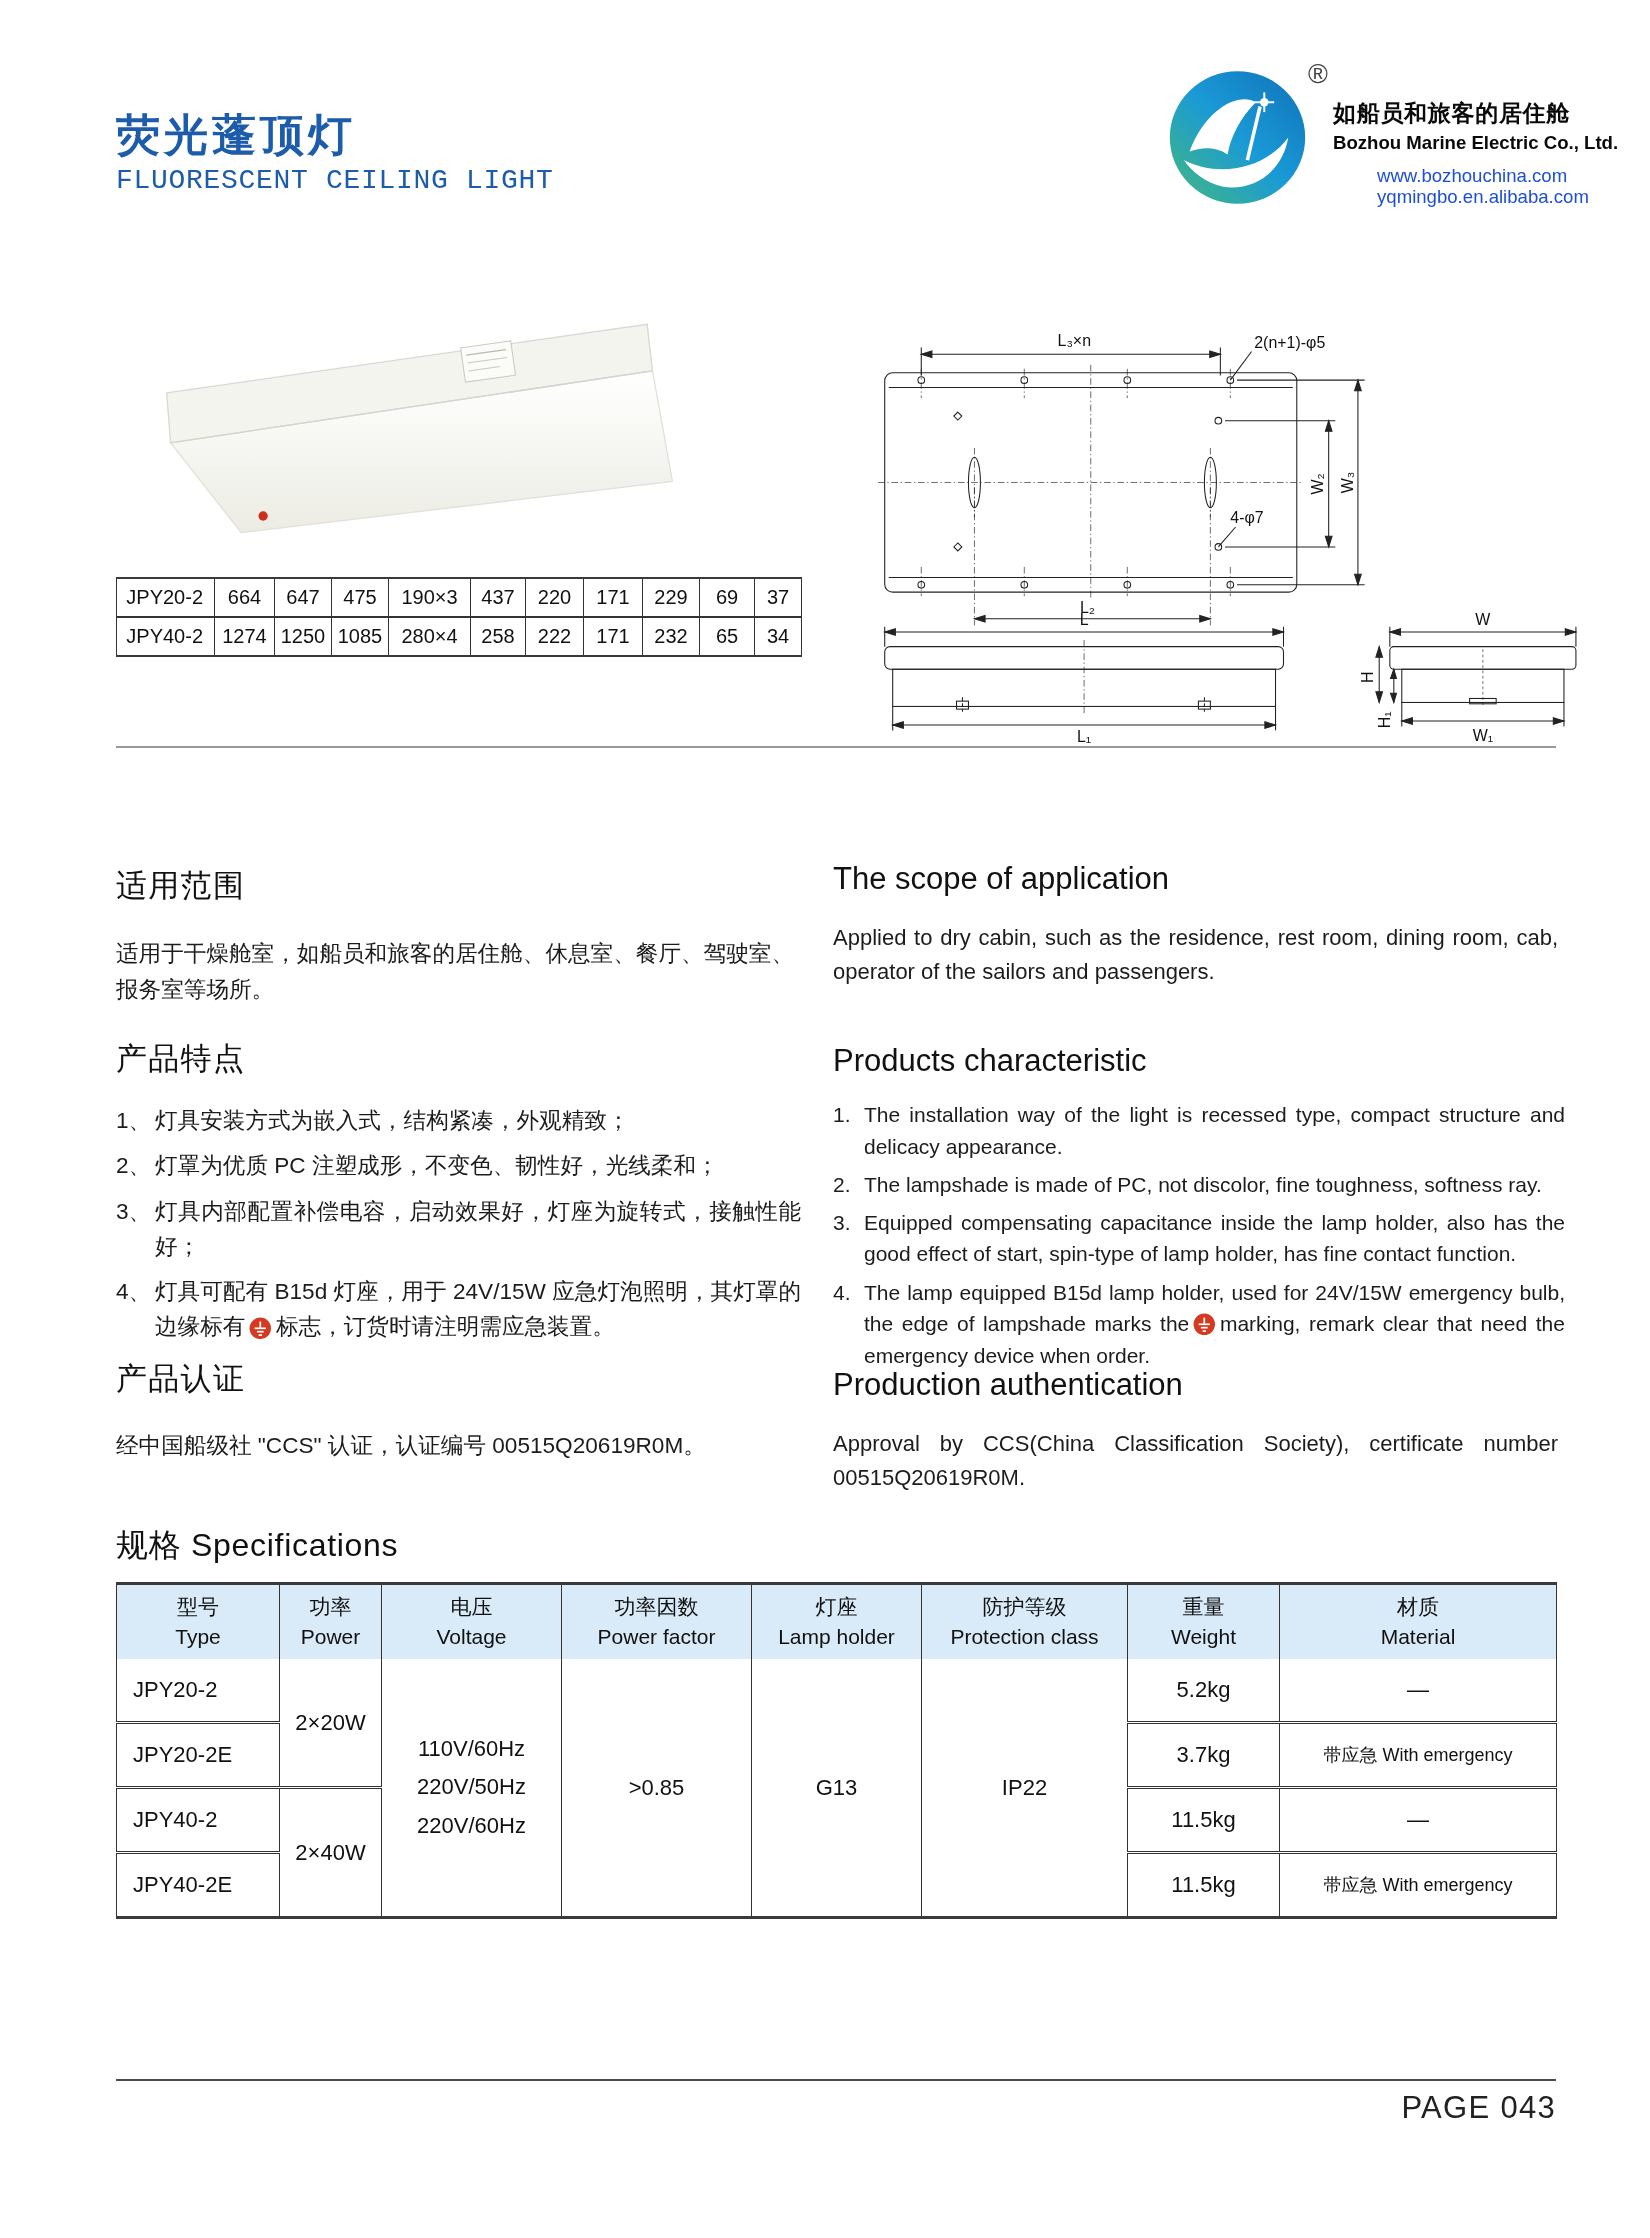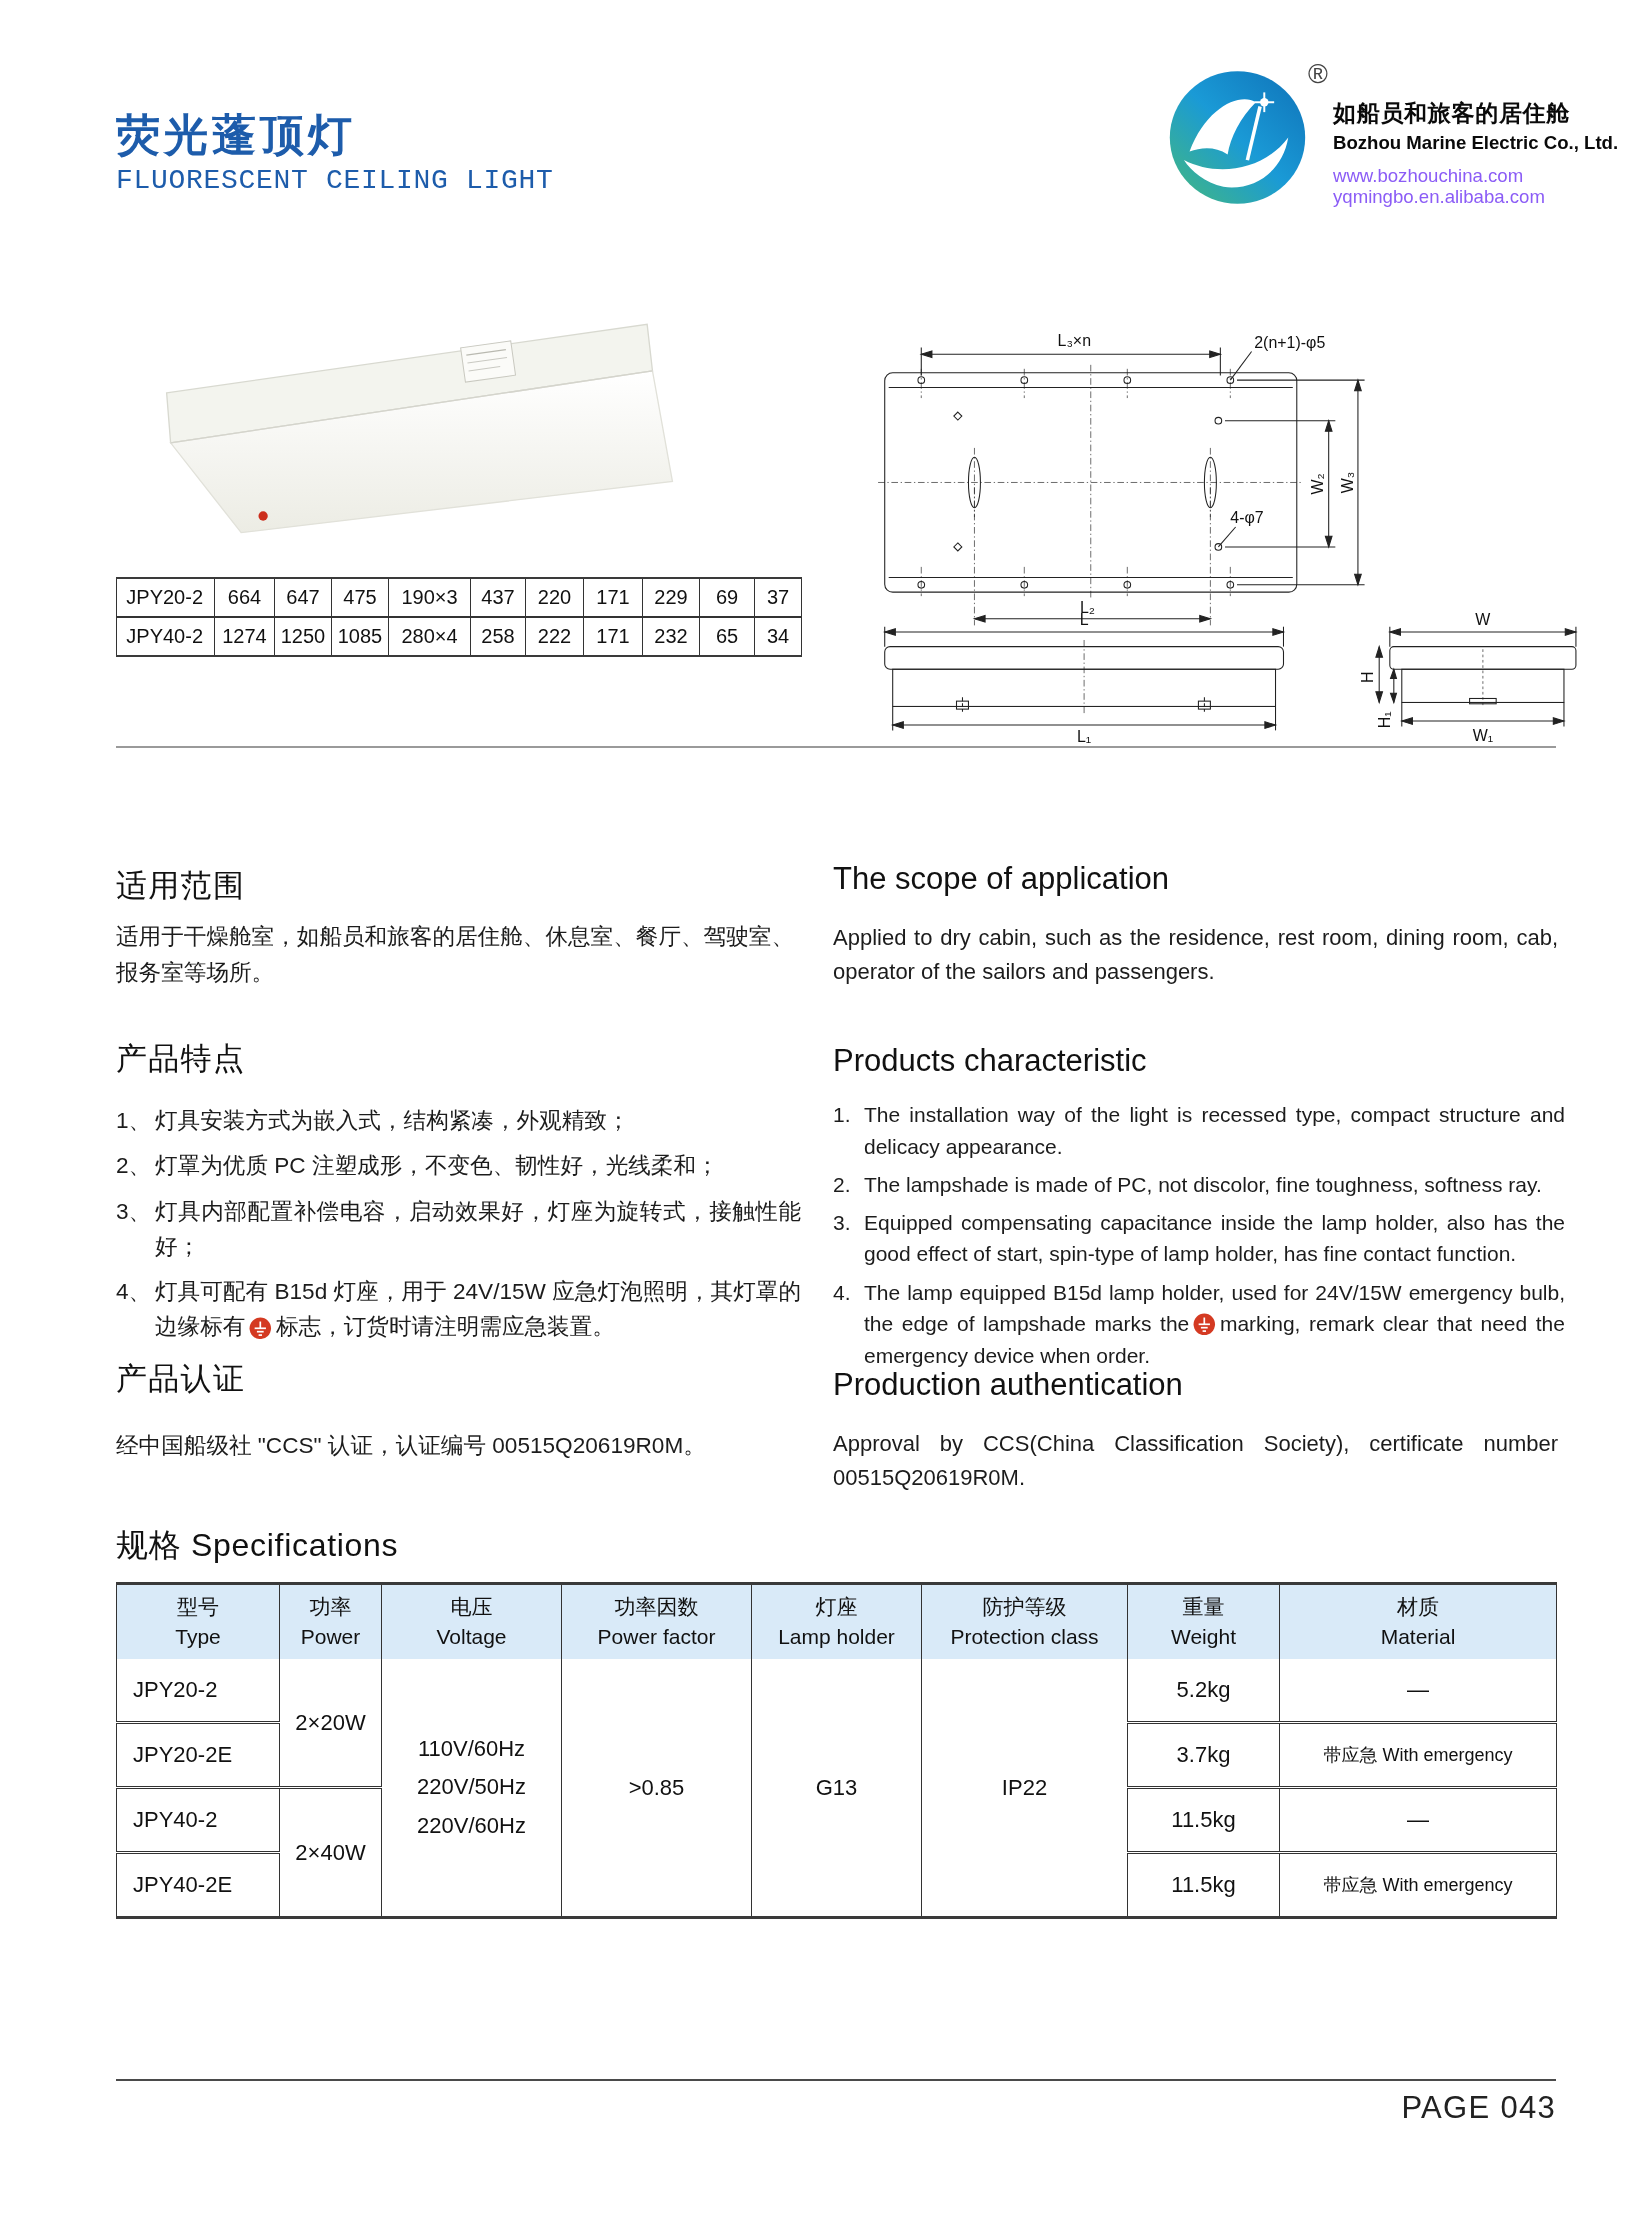--- a/index.html
+++ b/index.html
@@ -8,21 +8,21 @@
     font-family:"Liberation Sans","DejaVu Sans",sans-serif;color:#111;overflow:hidden;
   }
   
   .title-cn{position:absolute;left:116px;top:106px;font-size:44px;font-weight:700;color:#1d5cab;letter-spacing:4px;}
   .title-en{position:absolute;left:116px;top:165px;font-size:28px;font-weight:500;color:#1d5cab;letter-spacing:0.7px;font-family:Liberation Mono, monospace;}
   .logo-circle{position:absolute;left:1167px;top:67px;width:141px;height:141px;}
   .reg-mark{position:absolute;left:1308px;top:59px;font-size:27px;color:#444;}
   .company-block{position:absolute;left:1333px;top:100px;line-height:1.15;}
   .company-cn{font-size:23px;font-weight:700;color:#0a0a0a;letter-spacing:0.7px;}
   .company-en{font-size:18.6px;font-weight:700;color:#0a0a0a;margin-top:5.3px;}
-  .site{font-size:18.6px;color:#8b5cf6;}
+  .site{font-size:18.6px;color:#1d4ed8;margin-left:44px;}
   .site.first{margin-top:12px;}
   
   .photo{position:absolute;left:140px;top:303px;}
   .drawing{position:absolute;left:858px;top:313px;}
   .drawing text{font-size:24px;fill:#111;}
   
   .dim-wrap{position:absolute;left:116px;top:577px;}
   table{border-collapse:collapse;table-layout:fixed;}
   .dim-table{width:685px;font-size:20px;color:#111;border-top:2.7px solid #3a3a3a;border-bottom:2.7px solid #3a3a3a;}
   .dim-table th{background:#d9eaf8;font-weight:400;height:49px;border:1.3px solid #333;border-top:none;text-align:center;}
@@ -274,21 +274,21 @@
         <td>34</td>
       </tr>
     </tbody>
       </table>
   </div>
 
   <div class="divider"></div>
 
   <div class="sec" style="left:116px;top:865px;width:678px;">
     <h2 class="cn">适用范围</h2>
-    <div class="body" style="margin-top:12px;">适用于干燥舱室，如船员和旅客的居住舱、休息室、餐厅、驾驶室、报务室等场所。</div>
+    <div class="body" style="margin-top:29px;">适用于干燥舱室，如船员和旅客的居住舱、休息室、餐厅、驾驶室、报务室等场所。</div>
   </div>
 
   <div class="sec" style="left:833px;top:861px;width:725px;">
     <h2>The scope of application</h2>
     <div class="body en" style="margin-top:24px;">Applied to dry cabin, such as the residence, rest room, dining room, cab, operator of the sailors and passengers.</div>
   </div>
 
   <div class="sec" style="left:116px;top:1038px;width:685px;">
     <h2 class="cn">产品特点</h2>
     <div class="feat-list">

